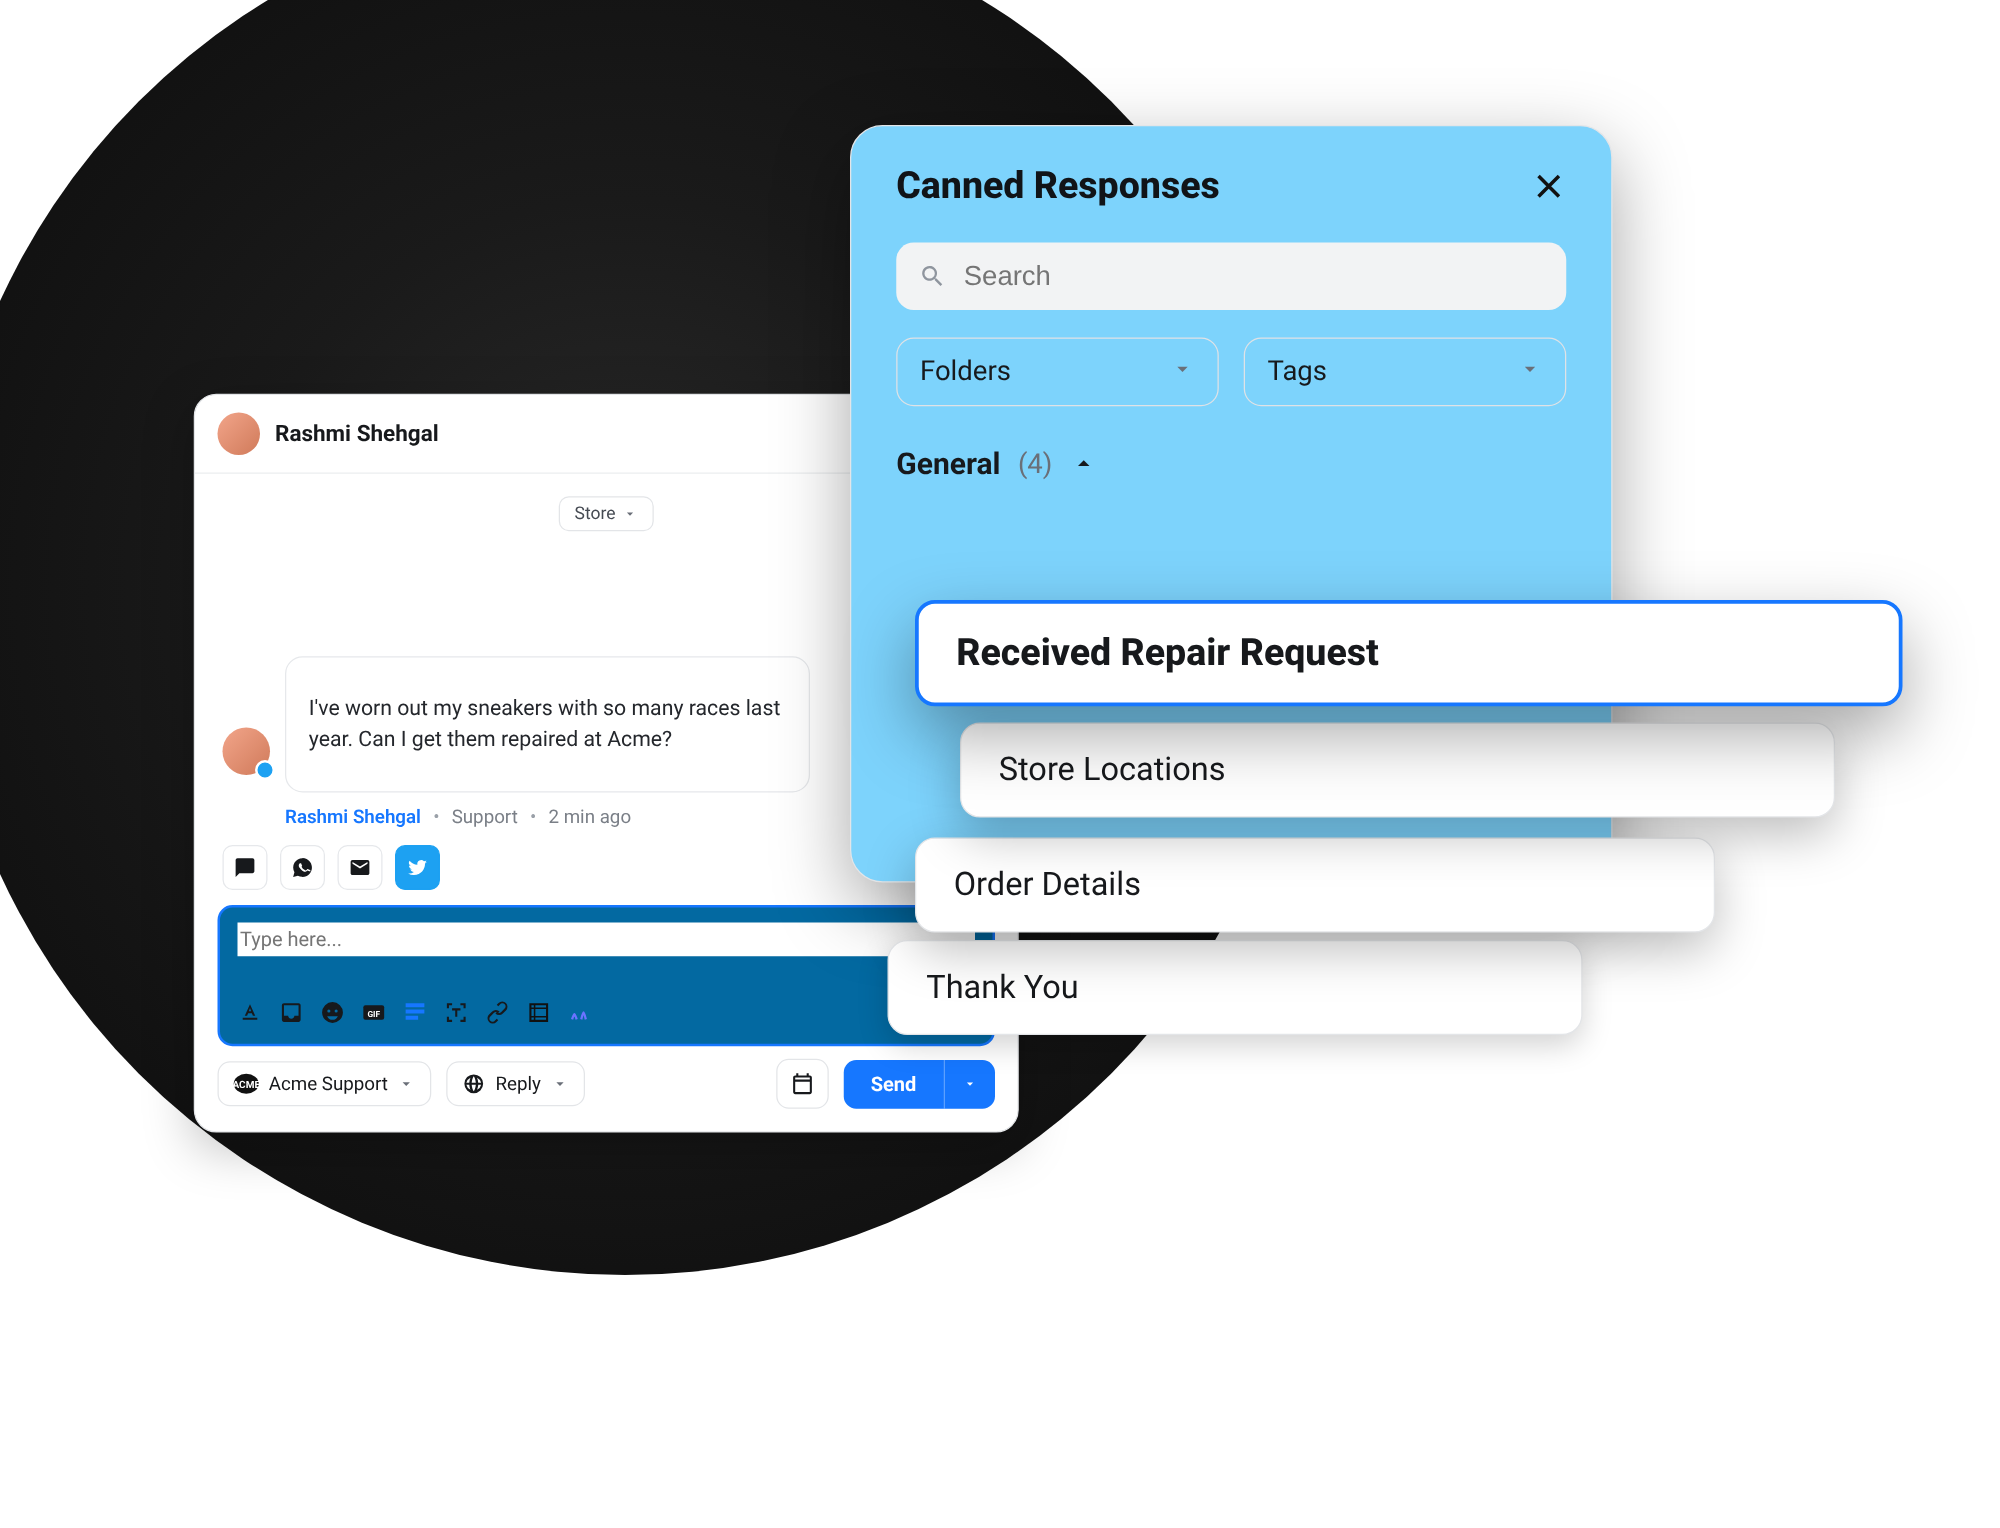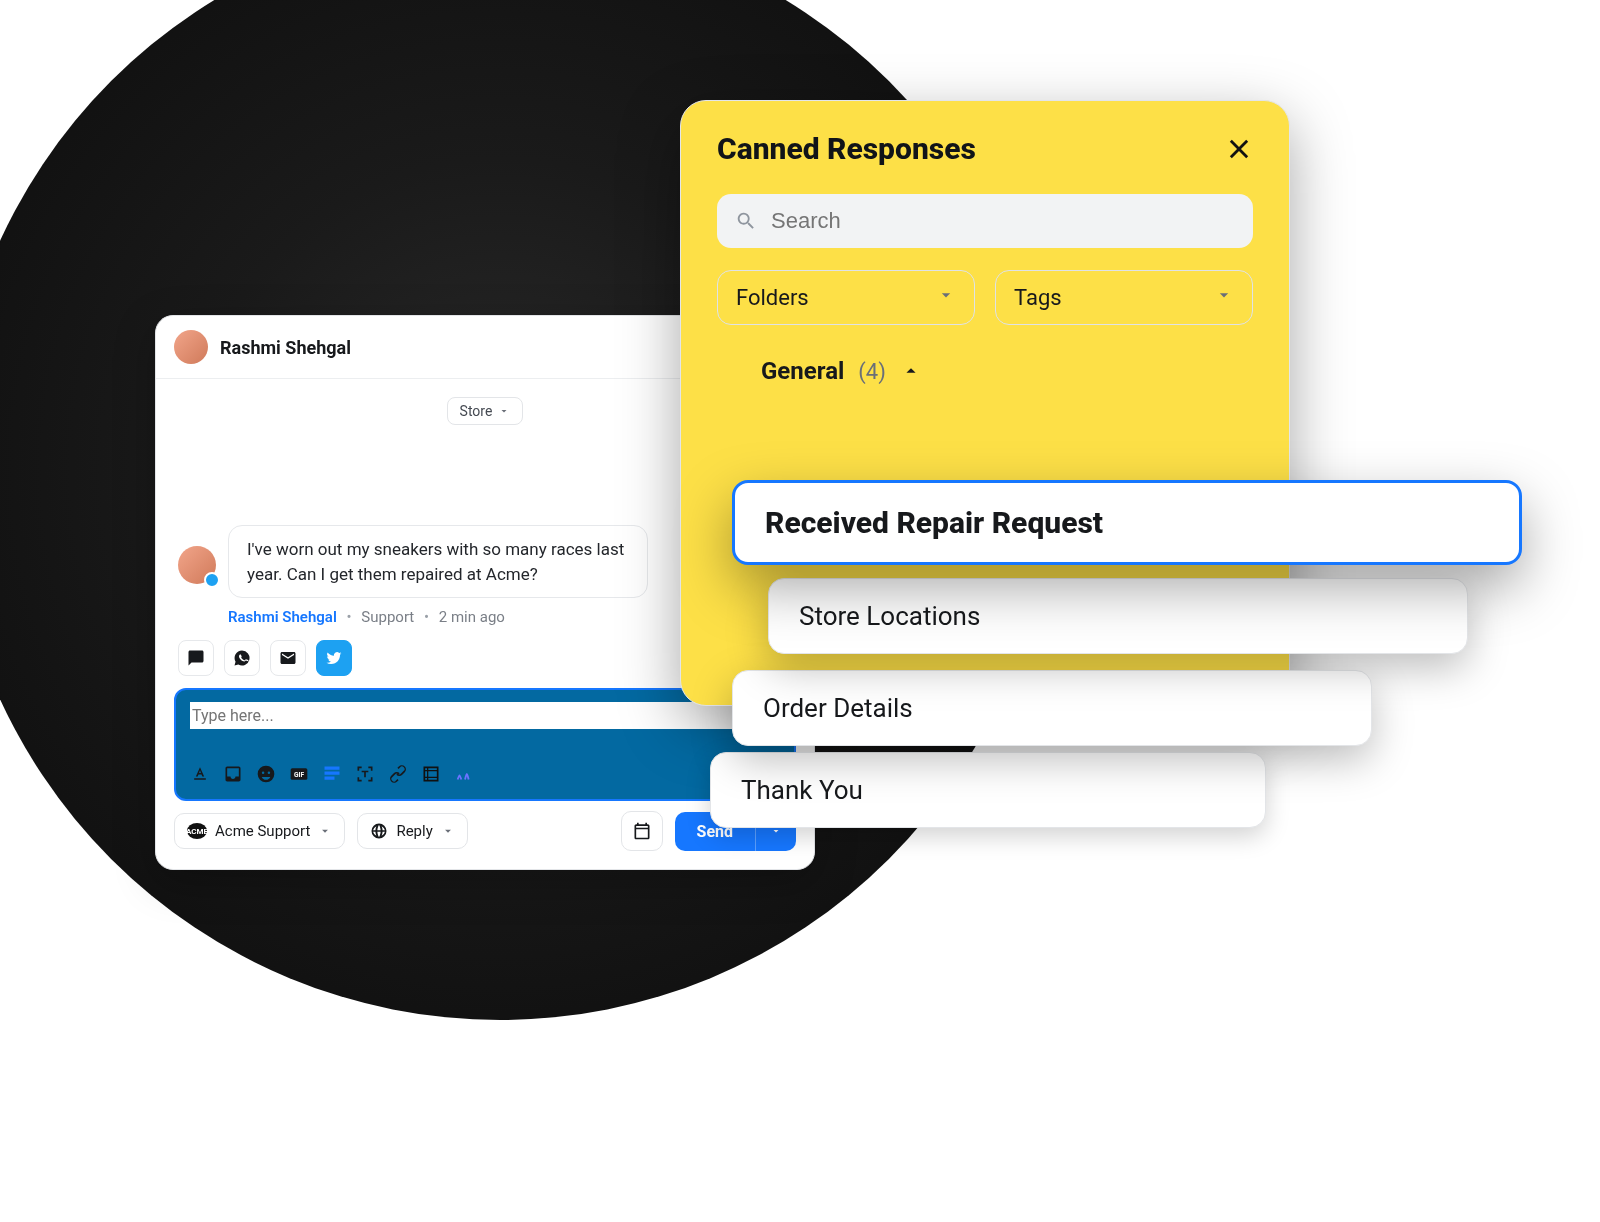--- a/index.html
+++ b/index.html
@@ -85,21 +85,21 @@
     background: linear-gradient(135deg,#f2a58a,#d07a5a);
   }
   .msg-avatar-badge {
     position: absolute; right: -4px; bottom: -4px;
     width: 16px; height: 16px; border-radius: 50%;
     background: #1da1f2; border: 2px solid #fff;
   }
   .msg-bubble {
     border: 1px solid #e6e8eb;
     border-radius: 14px;
-    padding: 11px 18px;
+    padding: 29px 18px;
     font-size: 17px;
     color: #24272c;
     line-height: 1.45;
     max-width: 420px;
   }
   .msg-meta { font-size: 15px; margin-top: 10px; }
   .msg-meta .author { color: #1677ff; font-weight: 600; }
   .msg-meta .sep { color: #9aa0a8; margin: 0 6px; }
   .msg-meta .muted { color: #7a7f87; }
   .channel-row {
@@ -168,21 +168,21 @@
   .send-dd { padding: 10px 14px; border-left:1px solid rgba(255,255,255,.3); display:flex;align-items:center;}
   .caret-dn { width:12px;height:12px; }
   .caret-dn path { fill:#fff; }
 
   
   .canned-panel {
     position: absolute;
     left: 680px;
     top: 100px;
     width: 610px;
-    background: #fde047;
+    background: #7dd3fc;
     border: 1px solid #e3e5e8;
     border-radius: 26px;
     box-shadow: 0 20px 60px rgba(0,0,0,.35);
     z-index: 5;
     padding: 30px 36px 40px;
   }
   .canned-hdr { display:flex; align-items:center; justify-content:space-between; }
   .canned-title { font-size: 30px; font-weight: 800; color: #111418; }
   .close-x { width:28px; height:28px; color: #111; cursor:pointer; }
   .close-x svg { width:100%; height:100%; stroke:#111; stroke-width:2.4; }
@@ -199,21 +199,21 @@
     font-size: 22px; color:#8f959e; flex:1;
   }
   .filter-row { display:flex; gap:20px; margin-top:22px; }
   .filter-select {
     flex:1; border:1px solid #dfe2e6; border-radius:14px;
     padding:14px 18px; display:flex; align-items:flex-start; justify-content:space-between;
     font-size:22px; color:#17191c;
   }
   .filter-select svg { width:20px; height:20px; fill:#6a6f78; }
   .group-hdr { display:flex; align-items:center; gap:14px; margin-top:32px; }
-  .group-name { font-size:24px; font-weight:700; color:#17191c;margin-left:44px; }
+  .group-name { font-size:24px; font-weight:700; color:#17191c; }
   .group-count { font-size:22px; color:#6a6f78; }
   .group-caret svg { width:22px; height:22px; fill:#17191c; }
 
   .stack {
     position: absolute;
     left: 732px;
     top: 480px;
     width: 790px;
     z-index: 10;
   }

